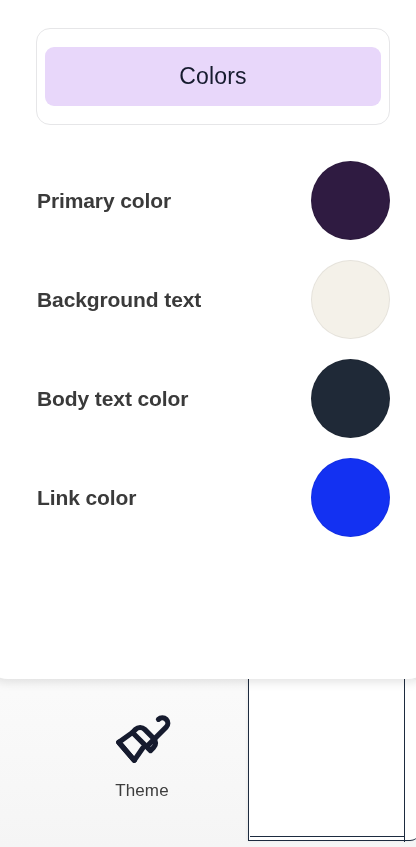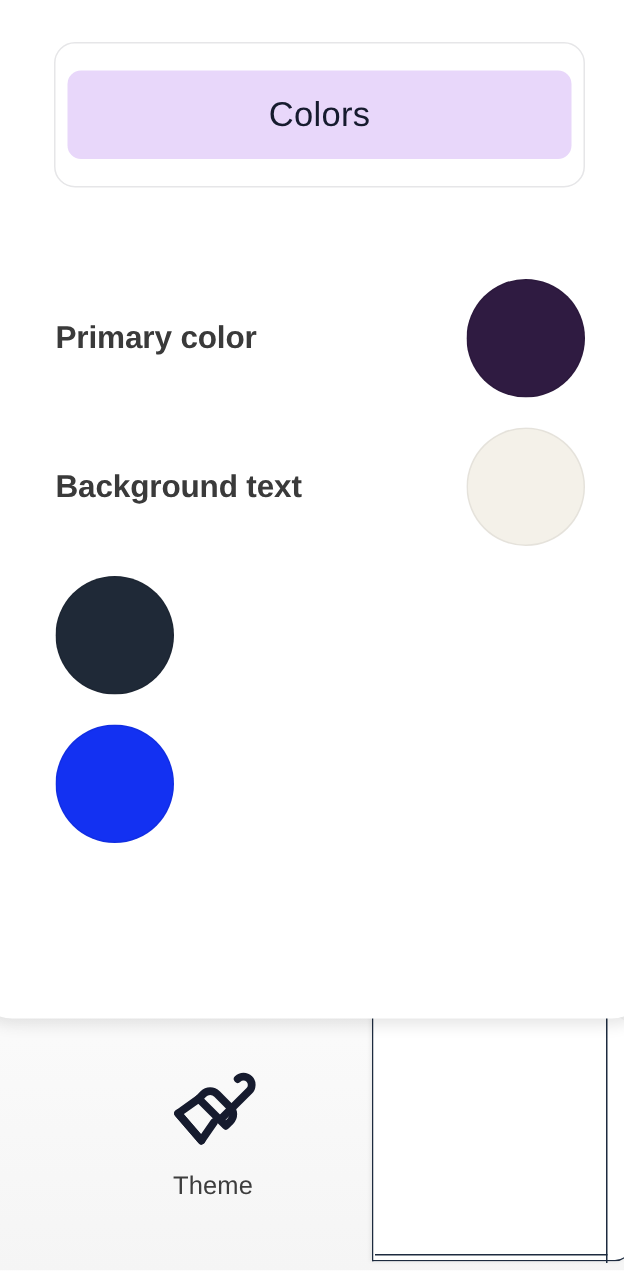--- a/index.html
+++ b/index.html
@@ -120,21 +120,21 @@
   .tab-label {
     font-size: 23px;
     color: #161b2e;
     letter-spacing: 0.2px;
   }
 
   
   .colors-list {
     position: absolute;
     left: 0;
-    top: 176px;
+    top: 151px;
     width: 416px;
   }
 
   .color-row {
     position: relative;
     height: 99px;
     display: flex;
     align-items: center;
     padding-left: 37px;
     padding-right: 26px;
@@ -220,24 +220,26 @@
     <span class="color-swatch" style="background: rgb(47, 27, 65);"></span>
   </div>
 
 
   <div class="color-row">
     <span class="color-row-label">Background text</span>
     <span class="color-swatch" style="background: rgb(244, 241, 233);"></span>
   </div>
 
   <div class="color-row">
+    <span class="color-row-label">Body text color</span>
     <span class="color-swatch" style="background: rgb(31, 41, 55);"></span>
   </div>
 
   <div class="color-row">
+    <span class="color-row-label">Link color</span>
     <span class="color-swatch" style="background: rgb(19, 49, 242);"></span>
   </div>
 
 </div>
 
 <div class="bottom-nav">
   <div class="nav-item">
     <span class="nav-icon">
       <svg viewBox="0 0 24 24" width="62" height="62" fill="none" stroke="#161b2e" stroke-width="2" stroke-linecap="round" stroke-linejoin="round">
         <path d="M18.37 3.63a2.12 2.12 0 0 1 3 3L14.5 13.5"></path>

